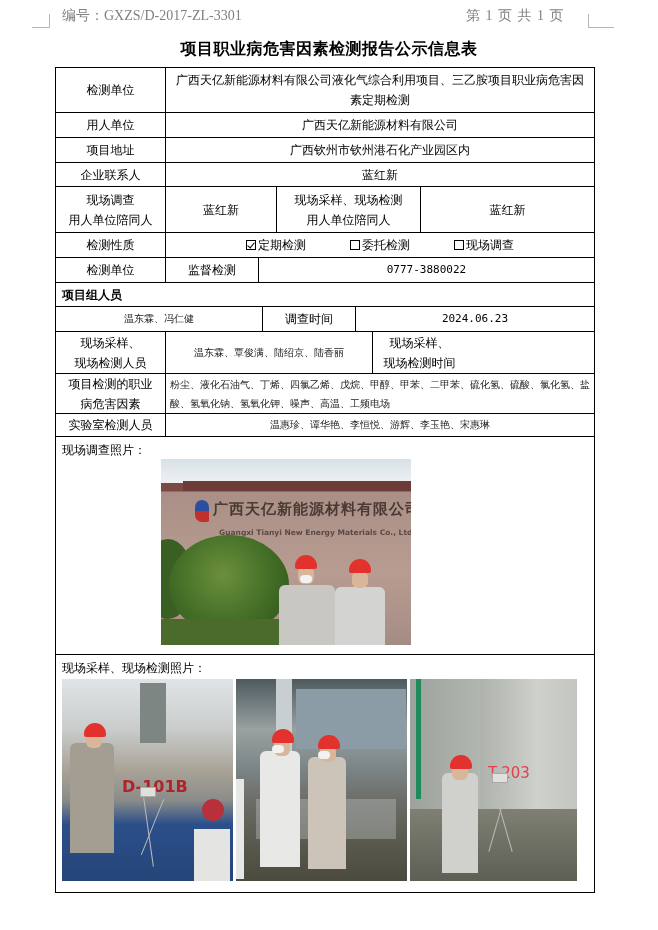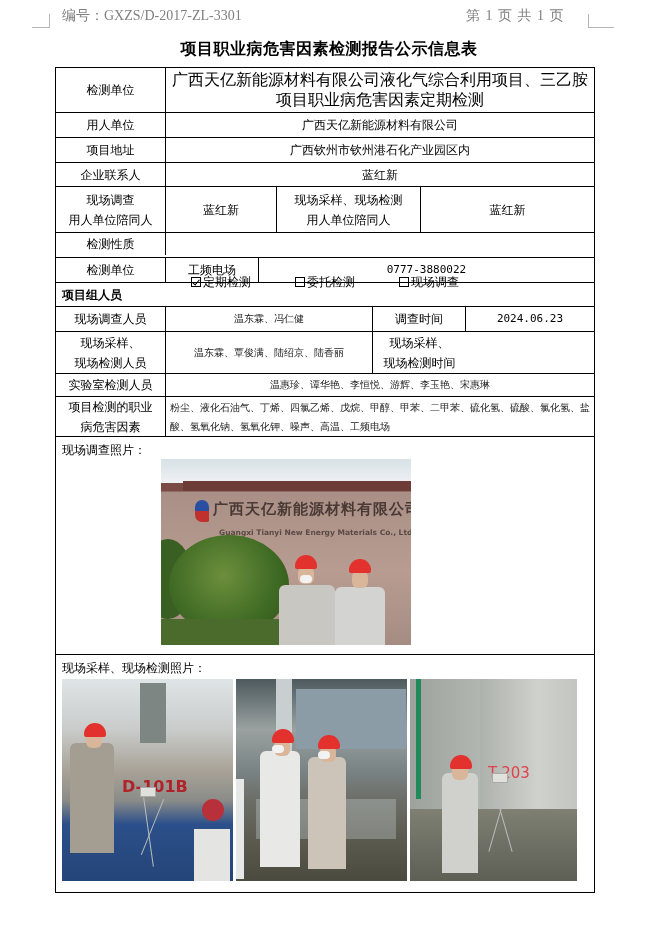--- a/index.html
+++ b/index.html
@@ -69,21 +69,21 @@
 <div class="corner corner-r"></div>
 <div class="hdr hdr-left">编号：GXZS/D-2017-ZL-3301</div>
 <div class="hdr hdr-right">第 1 页  共 1 页</div>
 
 <div class="title">项目职业病危害因素检测报告公示信息表</div>
 
 <div class="tbl">
 
   <div class="row" style="height:45px;">
     <div class="cell c-label">检测单位</div>
-    <div class="cell c-flex" style="font-size:16px;padding:2px 6px;">广西天亿新能源材料有限公司液化气综合利用项目、三乙胺项目职业病危害因素定期检测</div>
+    <div class="cell c-flex" style="font-size:12px;padding:2px 6px;">广西天亿新能源材料有限公司液化气综合利用项目、三乙胺项目职业病危害因素定期检测</div>
   </div>
 
   <div class="row" style="height:25px;">
     <div class="cell c-label">用人单位</div>
     <div class="cell c-flex">广西天亿新能源材料有限公司</div>
   </div>
 
   <div class="row" style="height:25px;">
     <div class="cell c-label">项目地址</div>
     <div class="cell c-flex">广西钦州市钦州港石化产业园区内</div>
@@ -96,72 +96,71 @@
 
   <div class="row" style="height:46px;">
     <div class="cell c-label" style="white-space:pre-line;">现场调查
 用人单位陪同人</div>
     <div class="cell" style="width:111px;flex:none;">蓝红新</div>
     <div class="cell" style="width:144px;flex:none;white-space:pre-line;">现场采样、现场检测
 用人单位陪同人</div>
     <div class="cell c-flex">蓝红新</div>
   </div>
 
-  <div class="row" style="height:25px;flex-direction:column;">
+  <div class="row" style="height:25px;">
     <div class="cell c-label">检测性质</div>
     <div class="cell c-flex">
       <span class="chk">
         <span class="box checked"></span>
         <span>定期检测</span>
       </span>
       <span class="chk">
         <span class="box"></span>
         <span>委托检测</span>
       </span>
       <span class="chk">
         <span class="box"></span>
         <span>现场调查</span>
       </span>
     </div>
   </div>
 
   <div class="row" style="height:25px;">
     <div class="cell c-label">检测单位</div>
-    <div class="cell" style="width:93px;flex:none;">工频电场</div>
+    <div class="cell" style="width:93px;flex:none;">监督检测</div>
     <div class="cell c-flex mono">0777-3880022</div>
   </div>
 
   <div class="row" style="height:24px;">
     <div class="cell c-flex section">项目组人员</div>
   </div>
 
   <div class="row" style="height:25px;">
-    <div class="cell c-label">现场调查人员</div>
     <div class="cell small" style="width:207px;flex:none;">温东霖、冯仁健</div>
     <div class="cell" style="width:93px;flex:none;">调查时间</div>
     <div class="cell c-flex mono">2024.06.23</div>
   </div>
 
   <div class="row" style="height:42px;">
     <div class="cell c-label" style="white-space:pre-line;">现场采样、
 现场检测人员</div>
     <div class="cell small" style="width:207px;flex:none;">温东霖、覃俊满、陆绍京、陆香丽</div>
     <div class="cell" style="width:93px;flex:none;white-space:pre-line;">现场采样、
 现场检测时间</div>
   </div>
 
-  <div class="row" style="height:23px;">
-    <div class="cell c-label">实验室检测人员</div>
-    <div class="cell c-flex small">温惠珍、谭华艳、李恒悦、游辉、李玉艳、宋惠琳</div>
-  </div>
-
   <div class="row" style="height:40px;">
     <div class="cell c-label" style="white-space:pre-line;">项目检测的职业
 病危害因素</div>
     <div class="cell c-flex small leftal" style="line-height:19px;padding:1px 4px;">粉尘、液化石油气、丁烯、四氯乙烯、戊烷、甲醇、甲苯、二甲苯、硫化氢、硫酸、氯化氢、盐酸、氢氧化钠、氢氧化钾、噪声、高温、工频电场</div>
+  </div>
+
+  <div class="row" style="height:23px;">
+    <div class="cell c-label">实验室检测人员</div>
+    <div class="cell c-flex small">温惠珍、谭华艳、李恒悦、游辉、李玉艳、宋惠琳</div>
   </div>
 
 
   <div class="row" style="height:218px;">
     <div class="cell c-flex photo-block" style="position:relative;">
       <div class="photo-label">现场调查照片：</div>
       <div class="photo p-sign">
         <div class="sky"></div>
         <div class="wallrim"></div>
         <div class="logo"></div>

